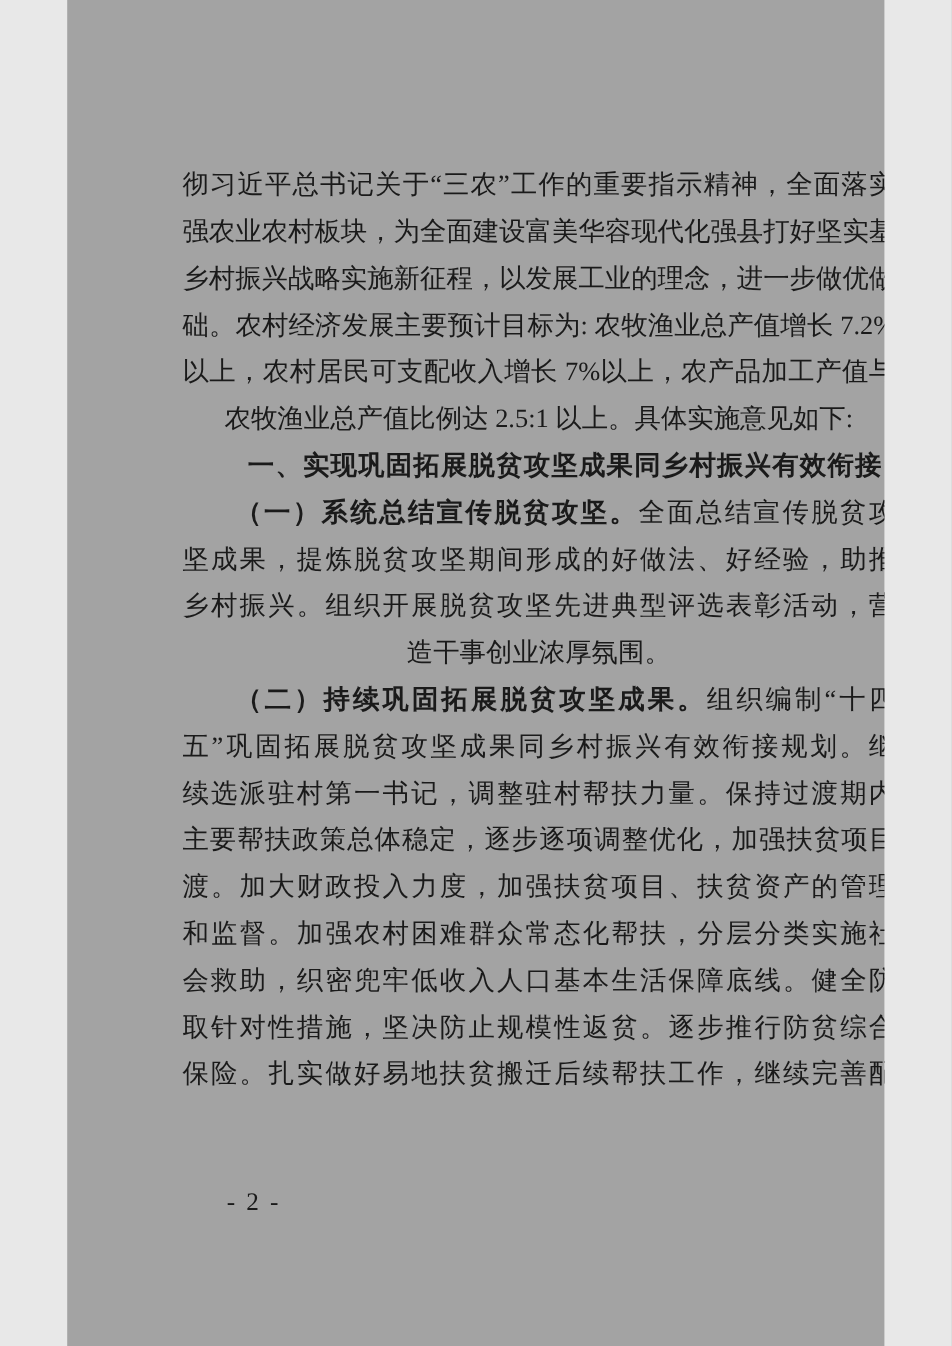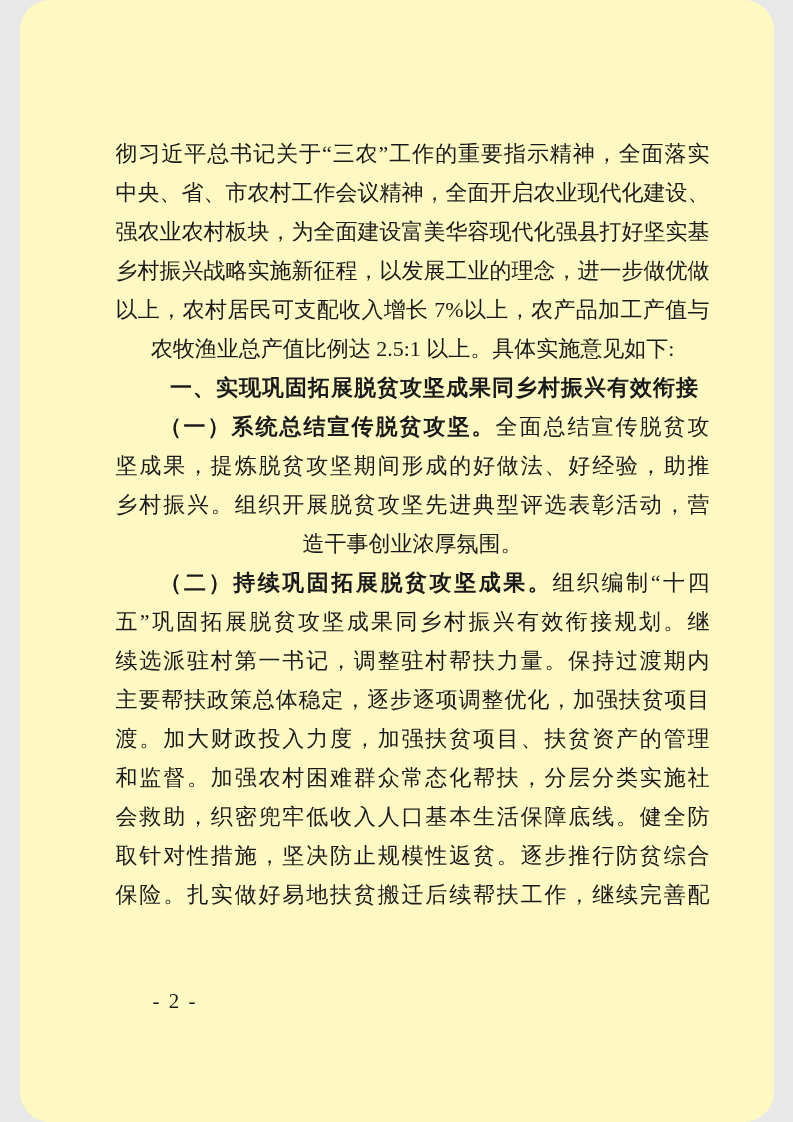--- a/index.html
+++ b/index.html
@@ -1,25 +1,24 @@
 <!DOCTYPE html>
 <html lang="zh"><head>
 <meta charset="utf-8">
 <style>
   html, body { margin: 0; padding: 0; background: #e8e8e8; }
   .page {
     position: relative;
-    width: 754px;
+    width: 681px;
     height: 1122px;
     margin: 0 auto;
-    background: #fef9c3;
+    background: #a3a3a3;
     font-family: "Liberation Serif", serif;
     color: #1a1a1a;
     overflow: hidden;
-    border-radius: 30px;
   }
   .content {
     position: absolute;
     left: 96px;
     top: 134px;
     width: 594px;
   }
   .ln {
     margin: 0;
     font-size: 22px;
@@ -52,23 +51,23 @@
     color: #1a1a1a;
   }
 </style>
 </head>
 <body>
 
 <div class="page">
   <div class="content">
 
     <p class="ln jl"><span>彻习近平总书记关于“三农”工作的重要指示精神，全面落实</span></p>
-    <p class="ln jl"><span>中央、省、市农村工作会议精神，全面开启农业现代化建设、</span></p>
     <p class="ln jl"><span>强农业农村板块，为全面建设富美华容现代化强县打好坚实基</span></p>
     <p class="ln jl"><span>乡村振兴战略实施新征程，以发展工业的理念，进一步做优做</span></p>
+    <p class="ln jl"><span>础。农村经济发展主要预计目标为: 农牧渔业总产值增长 7.2%</span></p>
     <p class="ln jl"><span>以上，农村居民可支配收入增长 7%以上，农产品加工产值与</span></p>
     <p class="ln"><span>农牧渔业总产值比例达 2.5:1 以上。具体实施意见如下:</span></p>
 
     <p class="ln indent heading"><span>一、实现巩固拓展脱贫攻坚成果同乡村振兴有效衔接</span></p>
 
     <p class="ln jl indent"><span class="lead">（一）系统总结宣传脱贫攻坚。</span><span>全面总结宣传脱贫攻</span></p>
     <p class="ln jl"><span>坚成果，提炼脱贫攻坚期间形成的好做法、好经验，助推</span></p>
     <p class="ln jl"><span>乡村振兴。组织开展脱贫攻坚先进典型评选表彰活动，营</span></p>
     <p class="ln"><span>造干事创业浓厚氛围。</span></p>
 

